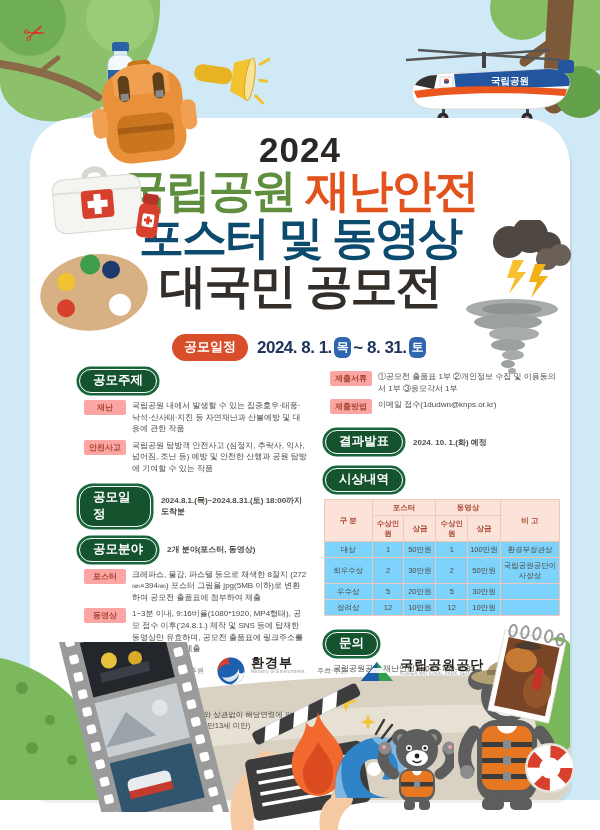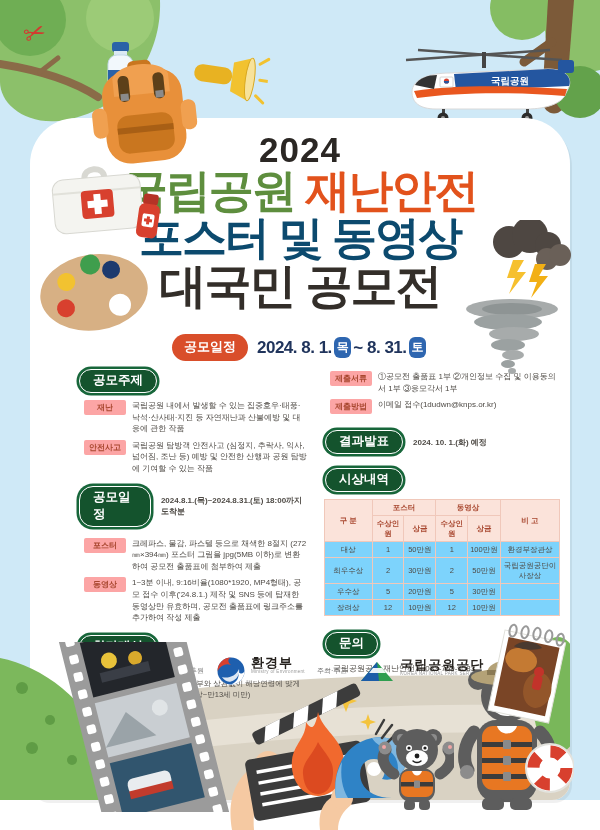--- a/index.html
+++ b/index.html
@@ -147,20 +147,24 @@
         </div>
 
         <div class="sec">
           <div class="sec-head">
             <span class="pill">공모일정</span>
             <span class="inline-text">2024.8.1.(목)~2024.8.31.(토) 18:00까지 도착분</span>
           </div>
         </div>
 
         <div class="sec">
+          <div class="sec-head">
+            <span class="pill">공모분야</span>
+            <span class="inline-text">2개 분야(포스터, 동영상)</span>
+          </div>
           <div class="row">
             <span class="tag">포스터</span>
             <span class="body-text">크레파스, 물감, 파스텔 등으로 채색한 8절지 (272㎜×394㎜) 포스터 그림을 jpg(5MB 이하)로 변환하여 공모전 출품표에 첨부하여 제출</span>
           </div>
           <div class="row">
             <span class="tag">동영상</span>
             <span class="body-text">1~3분 이내, 9:16비율(1080*1920, MP4형태), 공모 접수 이후('24.8.1.) 제작 및 SNS 등에 탑재한 동영상만 유효하며, 공모전 출품표에 링크주소를 추가하여 작성 제출</span>
           </div>
         </div>
 

